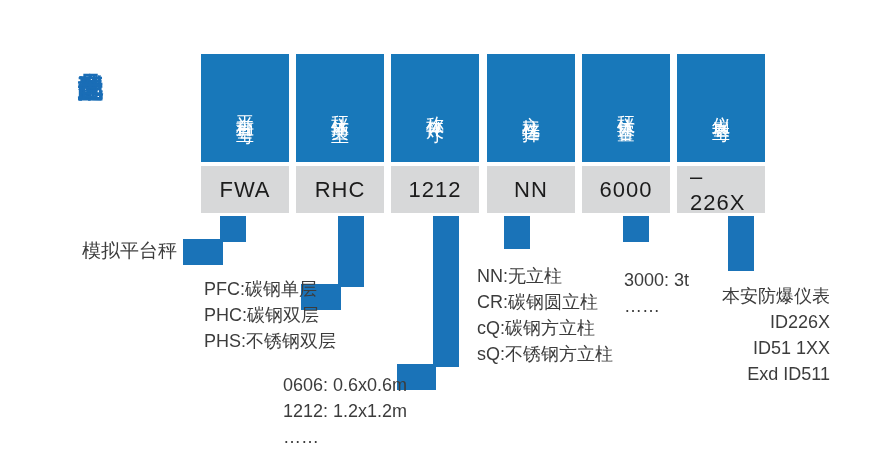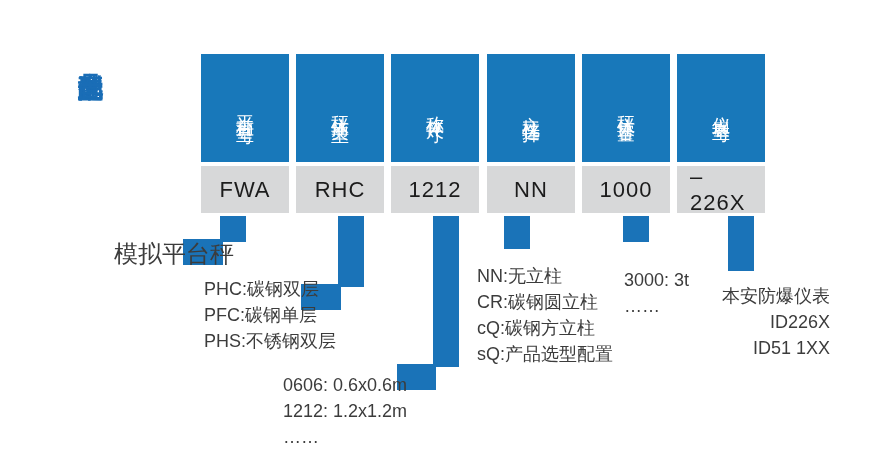--- a/index.html
+++ b/index.html
@@ -56,63 +56,64 @@
 <div class="col" style="left:378px;">
   <div class="col-header">称体尺寸</div>
   <div class="col-value">1212</div>
 </div>
 <div class="col" style="left:474px;">
   <div class="col-header">立柱选择</div>
   <div class="col-value">NN</div>
 </div>
 <div class="col" style="left:569px;">
   <div class="col-header">秤体容量</div>
-  <div class="col-value">1000</div>
+  <div class="col-value">6000</div>
 </div>
 <div class="col" style="left:664px;">
   <div class="col-header">仪表型号</div>
   <div class="col-value">–226X</div>
 </div>
 
 <div class="vline" style="left:207px;top:203px;height:26px;"></div>
 <div class="hline" style="left:170px;top:226px;width:40px;"></div>
 
 <div class="vline" style="left:325px;top:203px;height:71px;"></div>
 <div class="hline" style="left:288px;top:271px;width:40px;"></div>
 
 <div class="vline" style="left:420px;top:203px;height:151px;"></div>
 <div class="hline" style="left:384px;top:351px;width:39px;"></div>
 
 <div class="vline" style="left:491px;top:203px;height:33px;"></div>
 <div class="vline" style="left:610px;top:203px;height:22px;"></div>
 <div class="vline" style="left:715px;top:203px;height:55px;"></div>
 
-<div class="note" style="left:88px;top:212px;font-size:24px;">模拟平台秤</div>
+<div class="note" style="left:56px;top:212px;font-size:19px;">模拟平台秤</div>
 
 <div class="note" style="left:165px;top:238px;">
+  <div class="line">PFC:碳钢单层</div>
   <div class="line">PHC:碳钢双层</div>
-  <div class="line">PFC:碳钢单层</div>
   <div class="line">PHS:不锈钢双层</div>
 </div>
 
 <div class="note wide" style="left:244px;top:333px;">
   <div class="line">0606: 0.6x0.6m</div>
   <div class="line">1212: 1.2x1.2m</div>
   <div class="line">……</div>
 </div>
 
 <div class="note" style="left:438px;top:225px;">
   <div class="line">NN:无立柱</div>
   <div class="line">CR:碳钢圆立柱</div>
   <div class="line">cQ:碳钢方立柱</div>
-  <div class="line">sQ:产品选型配置</div>
+  <div class="line">sQ:不锈钢方立柱</div>
 </div>
 
 <div class="note" style="left:585px;top:229px;">
   <div class="line">3000: 3t</div>
   <div class="line">……</div>
 </div>
 
 <div class="note" style="left:683px;top:245px;text-align:right;">
   <div class="line">本安防爆仪表</div>
   <div class="line">ID226X</div>
   <div class="line">ID51 1XX</div>
+  <div class="line">Exd ID511</div>
 </div>
 
 </body></html>

